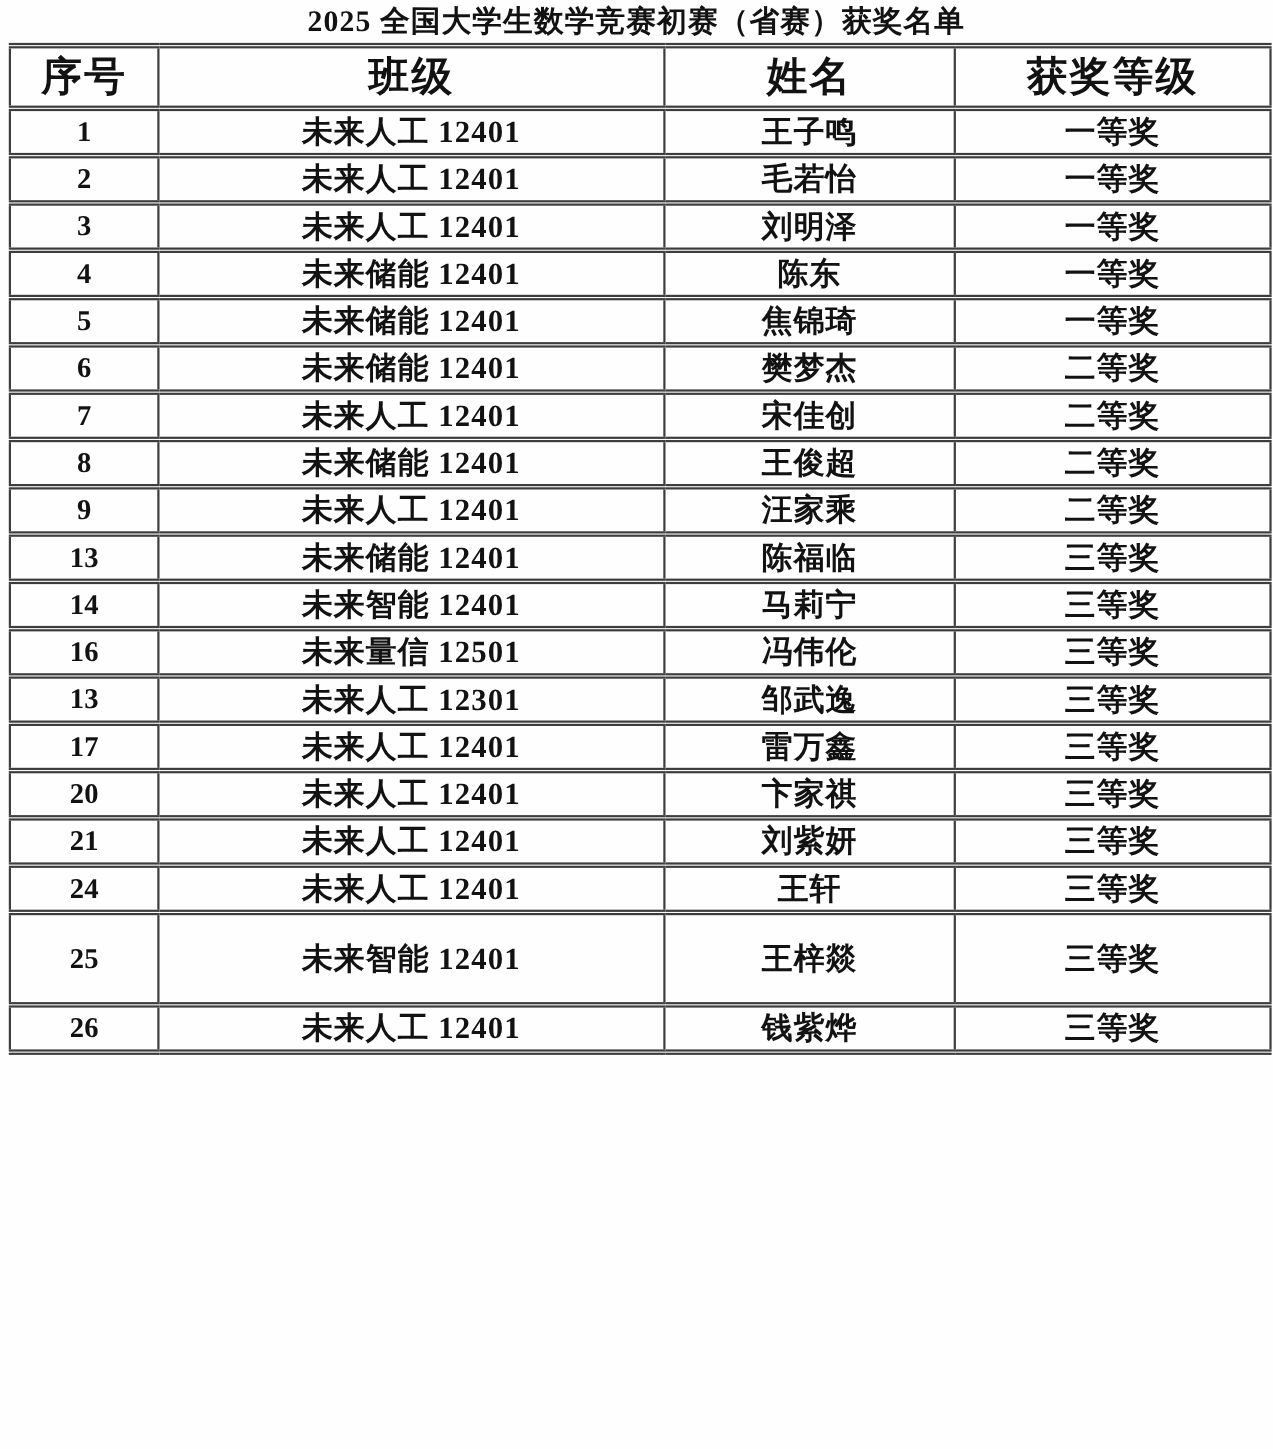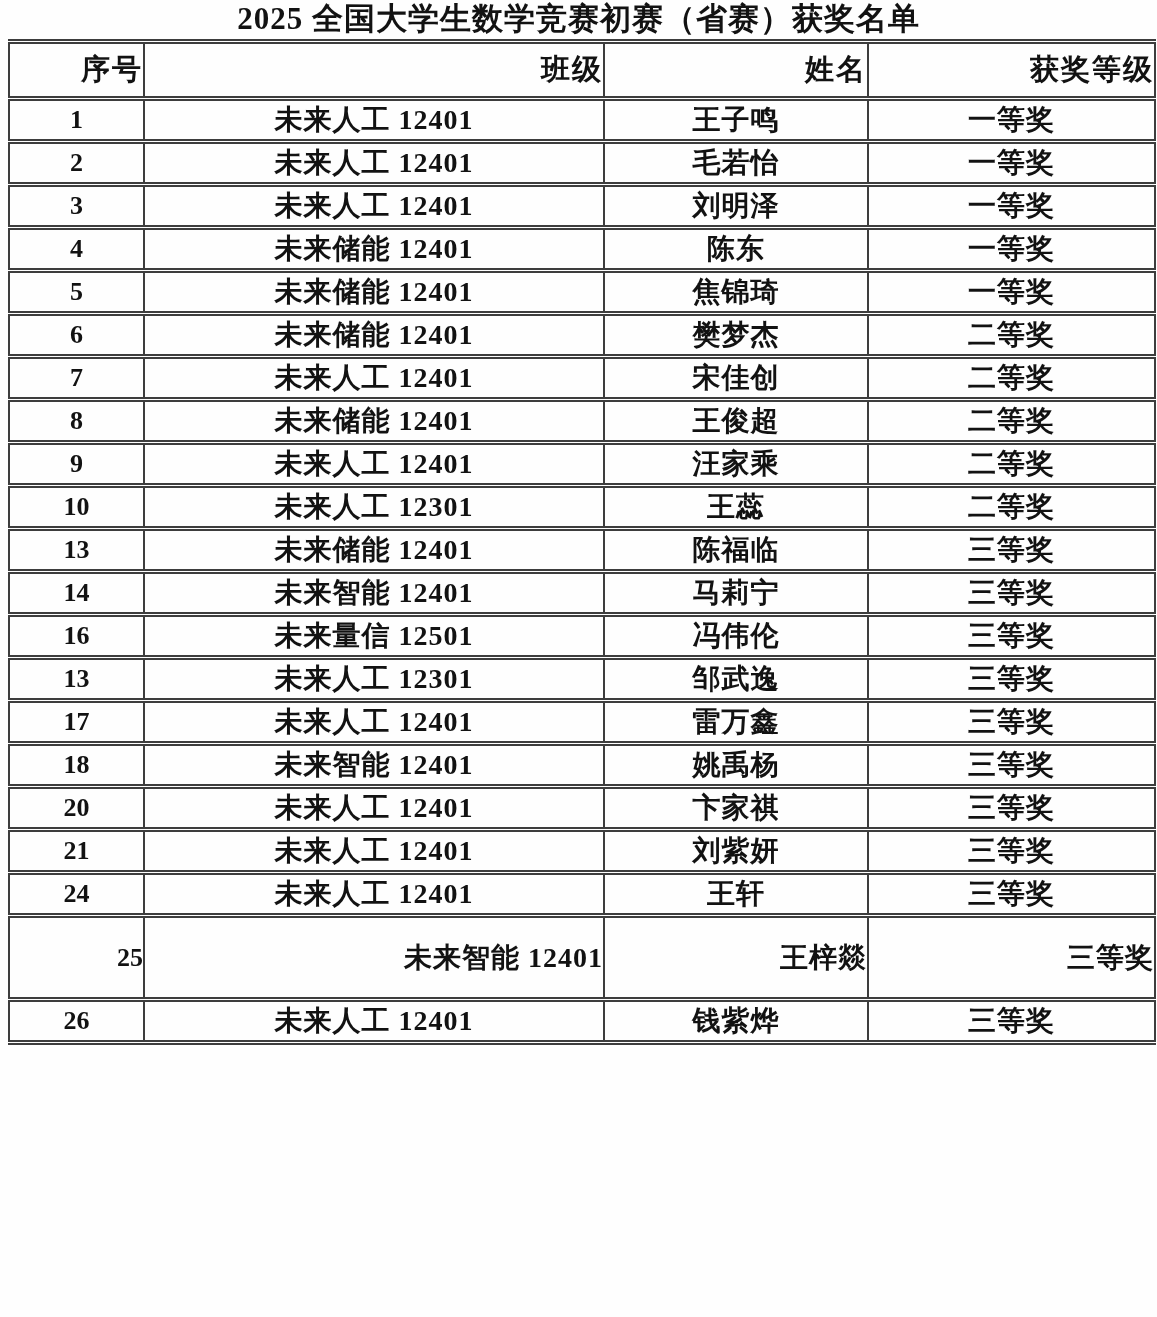--- a/index.html
+++ b/index.html
@@ -17,21 +17,21 @@
   .page {
     position: relative;
     width: 1157px;
     height: 1317px;
     background: #fefefe;
   }
   .doc-title {
     margin: 0;
     padding: 1px 0 2px 0;
     text-align: center;
-    font-size: 31px;
+    font-size: 27px;
     line-height: 36px;
     font-weight: bold;
     letter-spacing: 1px;
     white-space: nowrap;
   }
   table.award-table {
     border-collapse: collapse;
     table-layout: fixed;
     margin-left: 8px;
     width: 1146px;
@@ -47,36 +47,34 @@
     border-bottom: 5px double #3d3d3d;
     text-align: center;
     vertical-align: middle;
     font-weight: bold;
     padding: 0;
     overflow: hidden;
     white-space: nowrap;
   }
   .award-table th {
     height: 52px;
-    font-size: 29px;
+    font-size: 37px;
     letter-spacing: 2px;
-    text-align: right;
   }
   .award-table td {
     height: 38px;
     font-size: 28px;
     letter-spacing: 1px;
   }
   .award-table td.cell-no {
     font-size: 26px;
     letter-spacing: 0;
   }
   .award-table tr.tall td {
     height: 79px;
-    text-align: right;
   }
 </style>
 </head>
 <body>
 
 <div class="page">
 
   <h1 class="doc-title">2025 全国大学生数学竞赛初赛（省赛）获奖名单</h1>
 
   <table class="award-table">
@@ -143,26 +141,20 @@
           <td class="cell-name">王俊超</td>
           <td class="cell-award">二等奖</td>
         </tr>
         <tr>
           <td class="cell-no">9</td>
           <td class="cell-class">未来人工 12401</td>
           <td class="cell-name">汪家乘</td>
           <td class="cell-award">二等奖</td>
         </tr>
         <tr>
-          <td class="cell-no">10</td>
-          <td class="cell-class">未来人工 12301</td>
-          <td class="cell-name">王蕊</td>
-          <td class="cell-award">二等奖</td>
-        </tr>
-        <tr>
           <td class="cell-no">13</td>
           <td class="cell-class">未来储能 12401</td>
           <td class="cell-name">陈福临</td>
           <td class="cell-award">三等奖</td>
         </tr>
         <tr>
           <td class="cell-no">14</td>
           <td class="cell-class">未来智能 12401</td>
           <td class="cell-name">马莉宁</td>
           <td class="cell-award">三等奖</td>
@@ -176,26 +168,20 @@
         <tr>
           <td class="cell-no">13</td>
           <td class="cell-class">未来人工 12301</td>
           <td class="cell-name">邹武逸</td>
           <td class="cell-award">三等奖</td>
         </tr>
         <tr>
           <td class="cell-no">17</td>
           <td class="cell-class">未来人工 12401</td>
           <td class="cell-name">雷万鑫</td>
-          <td class="cell-award">三等奖</td>
-        </tr>
-        <tr>
-          <td class="cell-no">18</td>
-          <td class="cell-class">未来智能 12401</td>
-          <td class="cell-name">姚禹杨</td>
           <td class="cell-award">三等奖</td>
         </tr>
         <tr>
           <td class="cell-no">20</td>
           <td class="cell-class">未来人工 12401</td>
           <td class="cell-name">卞家祺</td>
           <td class="cell-award">三等奖</td>
         </tr>
         <tr>
           <td class="cell-no">21</td>

